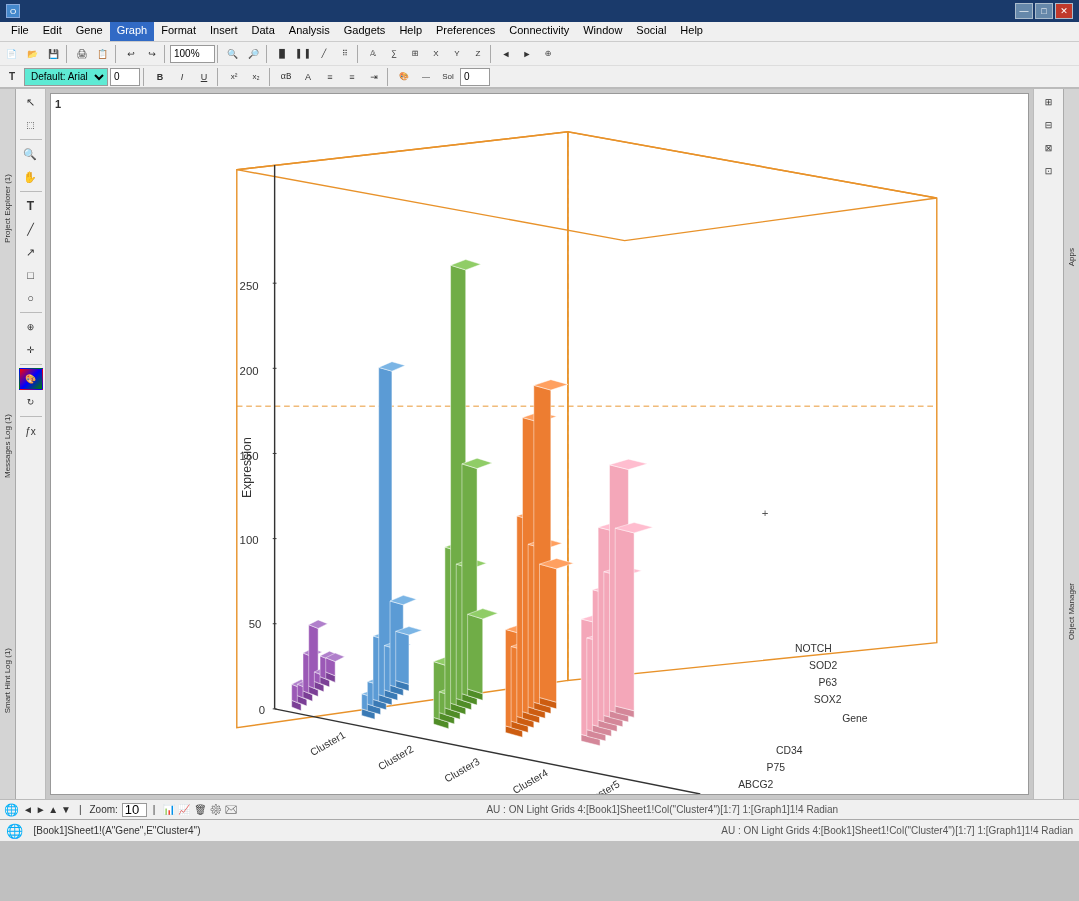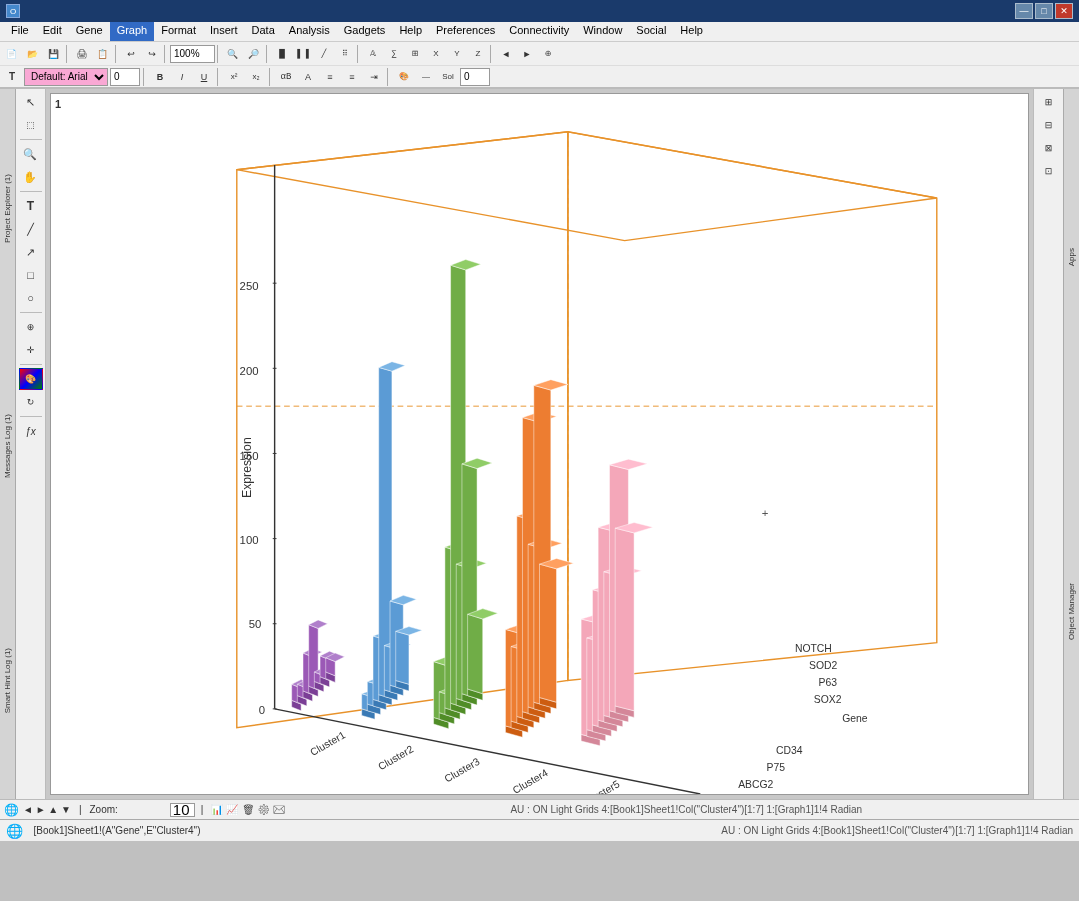--- a/index.html
+++ b/index.html
@@ -58,21 +58,21 @@
       height: 18px; border: 1px solid #999; background: white;
       font-size: 10px; padding: 0 3px;
     }
 
     
     .text-toolbar {
       display: flex; align-items: center; height: 22px; padding: 1px 2px;
       gap: 2px; background: #f0f0f0; border-bottom: 1px solid #bbb;
       font-size: 10px;
     }
-    .font-select { height: 18px; font-size: 10px; border: 1px solid #999; background: #f9a8d4; padding: 0 2px; }
+    .font-select { height: 18px; font-size: 10px; border: 1px solid #999; background: #5eead4; padding: 0 2px; }
 
     
     .main-area {
       display: flex;
       height: calc(901px - 22px - 20px - 48px - 22px - 20px - 22px);
       background: #c8c8c8;
     }
 
     
     .left-sidebar {
@@ -296,21 +296,21 @@
     <div class="tool-btn">↗</div>
     <div class="tool-btn">□</div>
     <div class="tool-btn">○</div>
     <div class="tool-sep"></div>
     <div class="tool-btn" style="font-size:9px;">⊕</div>
     <div class="tool-btn" style="font-size:9px;">✛</div>
     <div class="tool-sep"></div>
     <div class="tool-btn" style="font-size:9px; background: linear-gradient(135deg, red, blue, green);">🎨</div>
     <div class="tool-btn" style="font-size:9px;">↻</div>
     <div class="tool-sep"></div>
-    <div class="tool-btn" style="font-size:10px;font-style:italic;">ƒx</div>
+    <div class="tool-btn" style="font-size:10px;">ƒx</div>
   </div>
 
   <div class="graph-container" style="flex:1; background:white; margin:4px; border:1px solid #999; position:relative; overflow:hidden;">
     <span class="graph-number">1</span>
 
     <svg class="chart-svg" viewBox="0 0 960 740" preserveAspectRatio="xMidYMid meet">
 
       <polygon points="510,40 900,110 900,580 510,620" fill="none" stroke="#e8922a" stroke-width="1.5" stroke-dasharray="none"></polygon>
       <polygon points="160,80 510,40 510,620 160,670" fill="none" stroke="#e8922a" stroke-width="1.5"></polygon>
 
@@ -587,21 +587,21 @@
   </div>
 
 </div>
 
 <div class="status-bar" style="height:20px; background:#f0f0f0; border-top:1px solid #bbb; display:flex; align-items:center; font-size:10px; padding:0 4px;">
   <div class="status-left">
     <span style="font-size:12px;">🌐</span>
     <span style="font-size:10px;">◄ ► ▲ ▼</span>
     <span style="margin:0 4px;">|</span>
     <span>Zoom:</span>
-    <input type="text" value="10" style="width: 25px; height: 14px; font-size: 15px; border: 1px solid rgb(153, 153, 153); padding: 0px 2px; margin-left: 48px;">
+    <input type="text" value="10" style="width: 25px; height: 14px; font-size: 13px; border: 1px solid rgb(153, 153, 153); padding: 0px 2px;">
     <span style="margin-left:2px;">|</span>
     <span style="font-size:10px; margin:0 4px;">📊 📈 🗑 ⚙ ✉</span>
   </div>
   <div class="status-mid" style="flex:1; text-align:center; color:#555;">AU : ON  Light Grids  4:[Book1]Sheet1!Col("Cluster4")[1:7]  1:[Graph1]1!4  Radian</div>
 </div>
 
 <div class="bottom-bar" style="height:22px; background:#f0f0f0; border-top:1px solid #aaa; display:flex; align-items:center; font-size:10px; padding:0 6px;">
   <span style="font-size:14px; margin-right:4px;">🌐</span>
   <span style="color:#333;">[Book1]Sheet1!(A"Gene",E"Cluster4")</span>
   <span style="flex:1; text-align:right; color:#555; font-size:10px;">AU : ON  Light Grids  4:[Book1]Sheet1!Col("Cluster4")[1:7]  1:[Graph1]1!4  Radian</span>

